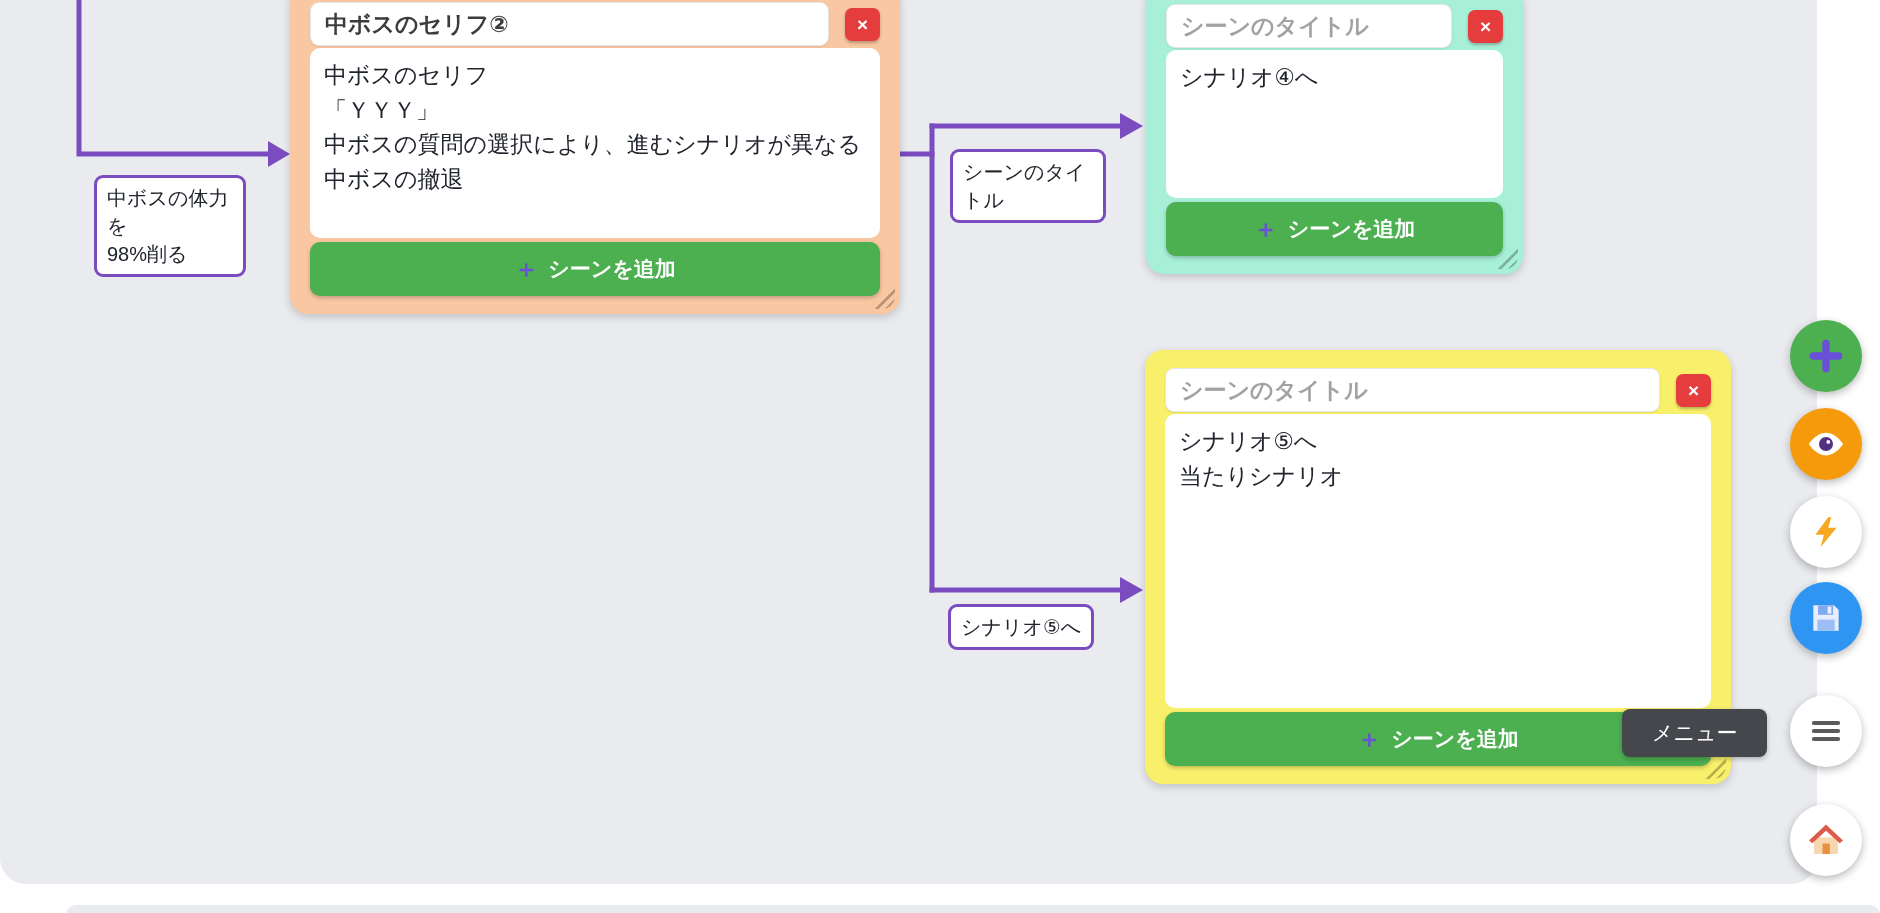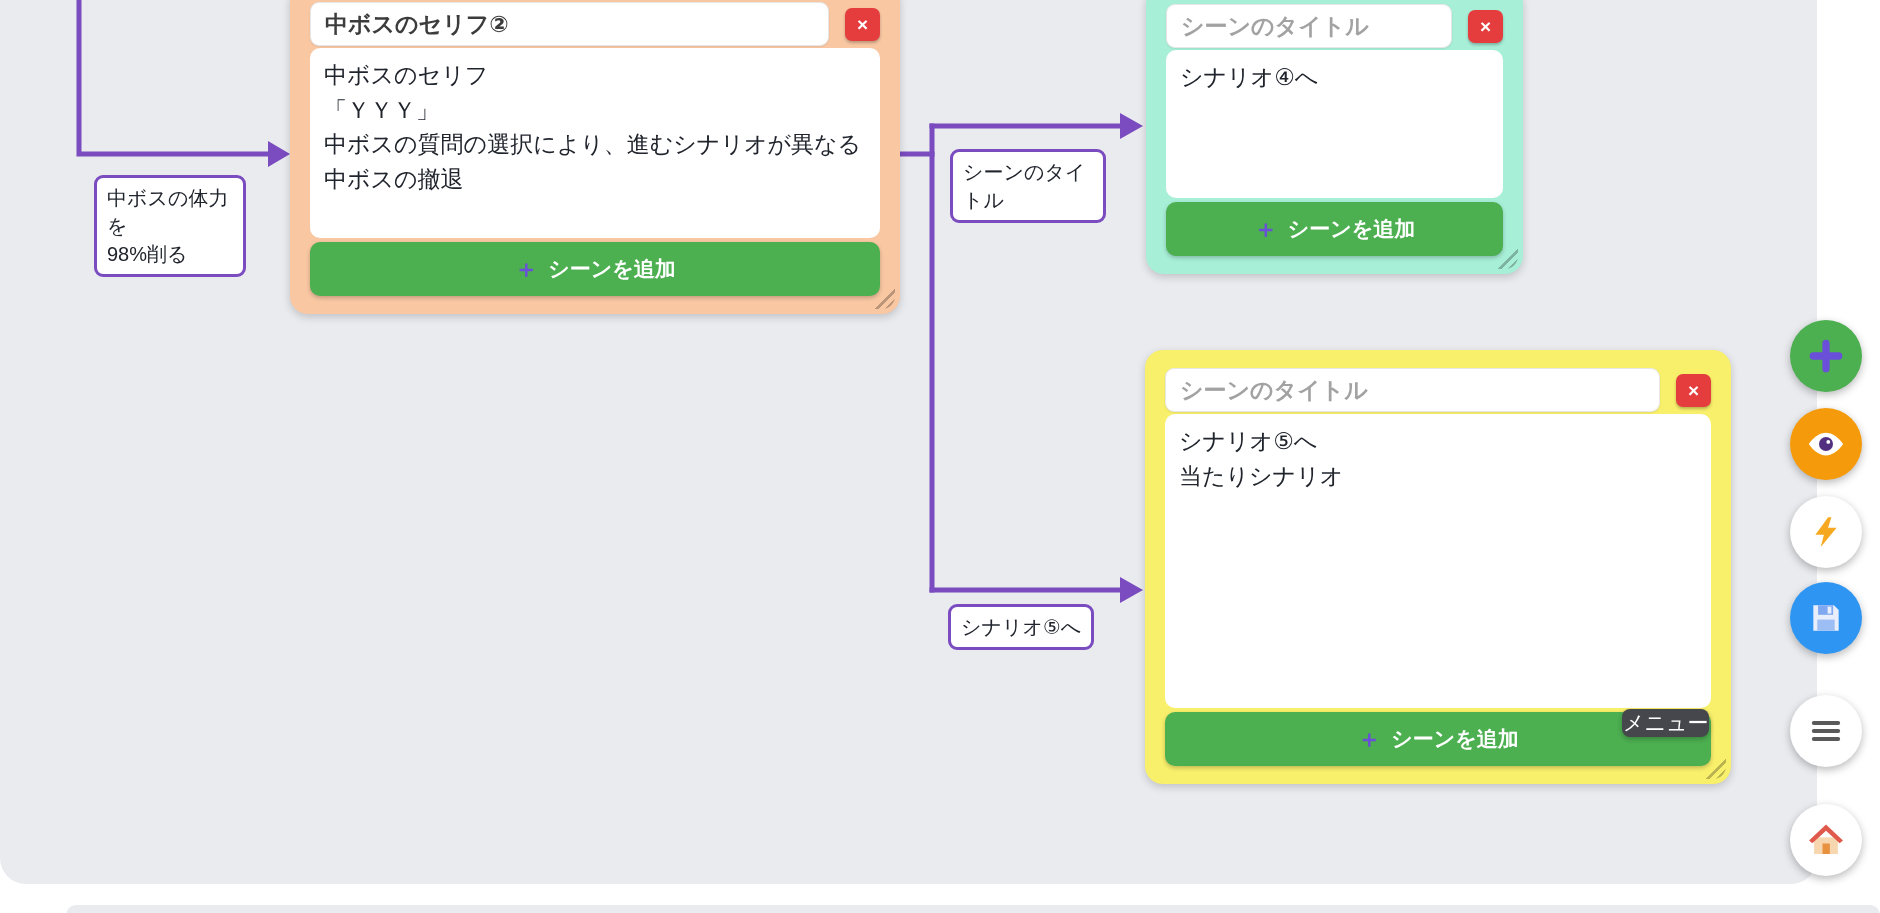--- a/index.html
+++ b/index.html
@@ -76,21 +76,21 @@
     box-shadow:0 3px 9px rgba(0,0,0,.28); cursor:pointer; background:#fff;
   }
   #fab-add  { top:320px; background:#4caf50; }
   #fab-eye  { top:408px; background:#f59b0b; }
   #fab-bolt { top:496px; }
   #fab-save { top:582px; background:#2e96f2; }
   #fab-menu { top:695px; }
   #fab-home { top:804px; }
 
   .tooltip {
-    position:absolute; left:1622px; top:709px; height:28px; padding:0 1px;
+    position:absolute; left:1622px; top:709px; height:48px; padding:0 30px;
     background:#45474c; color:#fff; border-radius:8px; font-size:21px;
     display:flex; align-items:center; box-shadow:0 2px 5px rgba(0,0,0,.25);
   }
 
   .bottom-strip {
     position:absolute; left:66px; top:905px; width:1814px; height:10px;
     background:#e9ebef; border-radius:16px 16px 0 0;
   }
 </style>
 </head>

